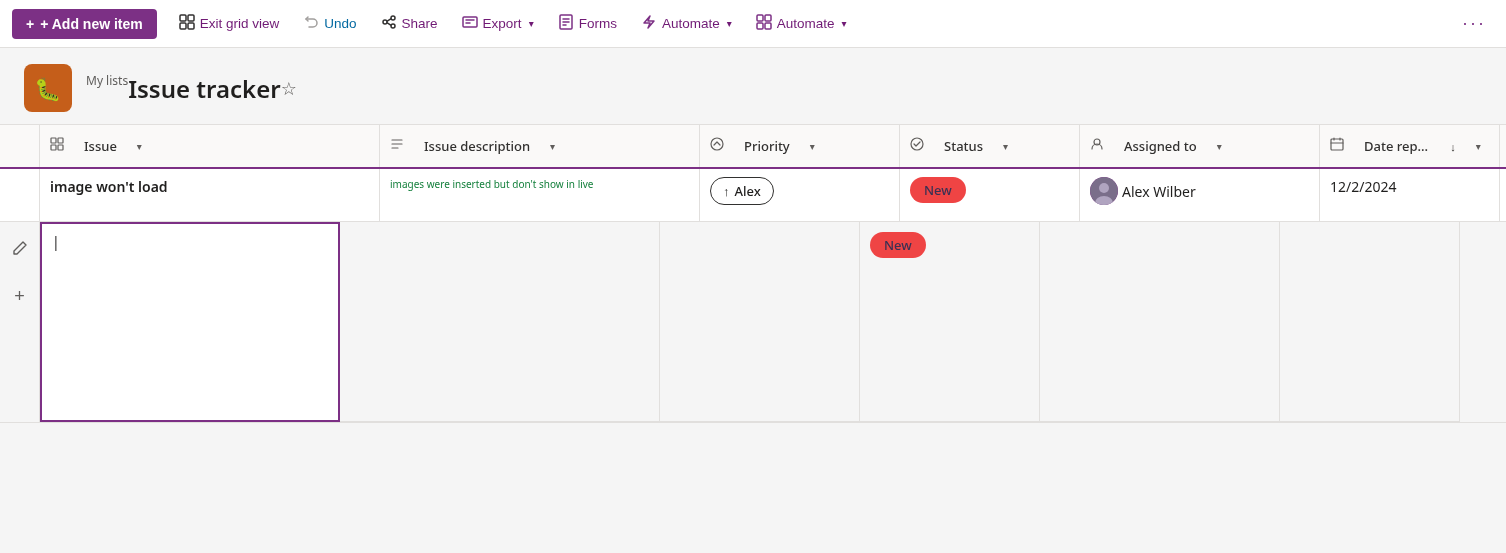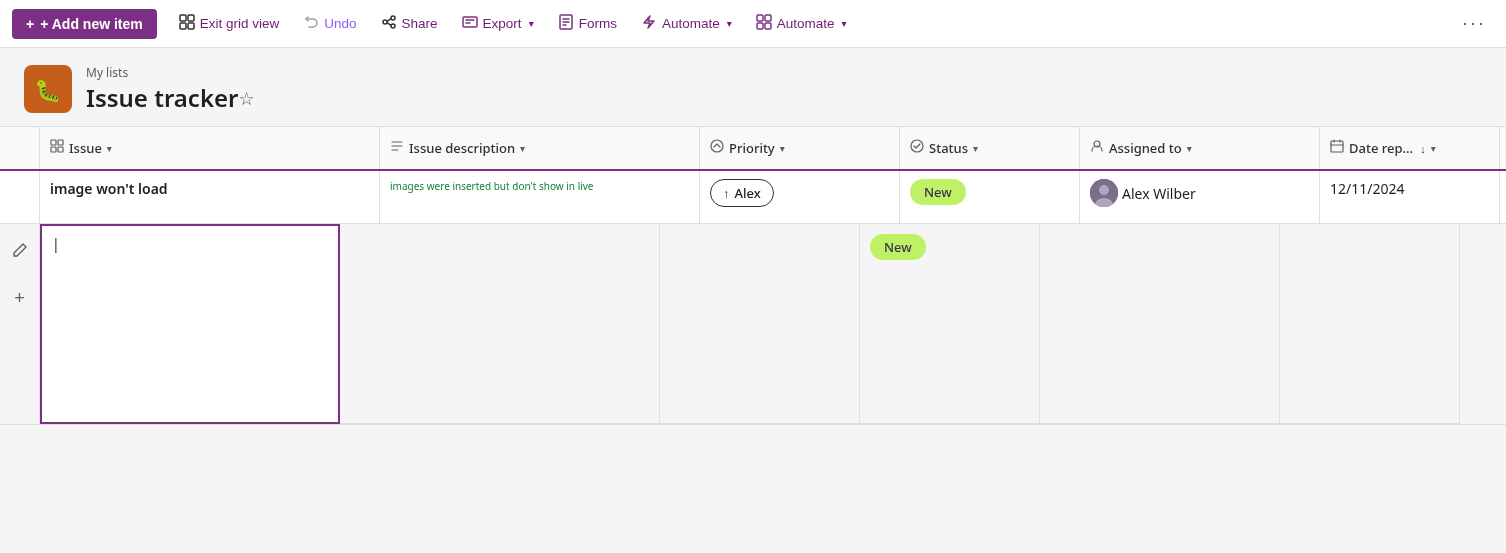--- a/index.html
+++ b/index.html
@@ -75,21 +75,20 @@
       border-radius: 8px;
       display: flex;
       align-items: center;
       justify-content: center;
       color: #fff;
       font-size: 22px;
       flex-shrink: 0;
     }
     .header-text {
       display: flex;
-      flex-direction: column;
     }
     .header-breadcrumb {
       font-size: 12px;
       color: #605e5c;
     }
     .header-title {
       display: flex;
       align-items: center;
     }
     .header-title h1 {
@@ -115,21 +114,21 @@
       display: grid;
       grid-template-columns: 40px 340px 320px 200px 180px 240px 180px;
       border-bottom: 2px solid #7c3085;
       background: #faf9f8;
       height: 44px;
       align-items: center;
     }
     .col-header {
       display: flex;
       align-items: center;
-      gap: 5px;
+      gap: 20px;
       padding: 0 10px;
       font-size: 13px;
       font-weight: 500;
       color: #323130;
       cursor: pointer;
       height: 100%;
       border-right: 1px solid #e1dfdd;
       white-space: nowrap;
     }
     .col-header .chevron { font-size: 10px; color: #605e5c; }
@@ -175,21 +174,21 @@
       border-radius: 20px;
       padding: 4px 12px;
       font-size: 13px;
       font-weight: 500;
       color: #201f1e;
       background: #fff;
     }
 
     
     .status-badge {
-      background: #bef264;
+      background: #ef4444;
       color: #3a3153;
       border-radius: 20px;
       padding: 4px 14px;
       font-size: 13px;
       font-weight: 500;
     }
 
     
     .assignee-cell {
       display: flex;
@@ -256,21 +255,21 @@
     <span>Exit grid view</span>
   </button>
 
   <button class="toolbar-btn disabled">
     <span>
       <svg width="16" height="16" viewBox="0 0 16 16" fill="none">
         <path d="M3 5h7a4 4 0 0 1 0 8H6" stroke="#a19f9d" stroke-width="1.5" stroke-linecap="round"></path>
         <path d="M5 3L3 5l2 2" stroke="#a19f9d" stroke-width="1.5" stroke-linecap="round" stroke-linejoin="round"></path>
       </svg>
     </span>
-    <span style="color:#8b5cf6">Undo</span>
+    <span style="color:#0369a1">Undo</span>
   </button>
 
   <button class="toolbar-btn">
     <span>
       <svg width="16" height="16" viewBox="0 0 16 16" fill="none">
         <path d="M12 2a2 2 0 1 1 0 4 2 2 0 0 1 0-4zM4 6a2 2 0 1 1 0 4 2 2 0 0 1 0-4zM12 10a2 2 0 1 1 0 4 2 2 0 0 1 0-4z" stroke="#323130" stroke-width="1.5"></path>
         <path d="M5.9 7.4l4.2-2.8M5.9 8.6l4.2 2.8" stroke="#323130" stroke-width="1.5"></path>
       </svg>
     </span>
     <span>Share</span>
@@ -430,21 +429,21 @@
           <svg width="28" height="28" viewBox="0 0 28 28">
             <circle cx="14" cy="14" r="14" fill="#7a6e8a"></circle>
             <circle cx="14" cy="11" r="5" fill="#b0a4c0"></circle>
             <ellipse cx="14" cy="26" rx="9" ry="7" fill="#b0a4c0"></ellipse>
           </svg>
         </div>
         <span>Alex Wilber</span>
       </div>
     </div>
     <div class="cell">
-      <span>12/11/2024</span>
+      <span>12/2/2024</span>
     </div>
   </div>
 
   <div style="display:flex; border-bottom:1px solid #e1dfdd; background:#f5f5f5; min-height:200px;">
 
     <div style="display:flex; flex-direction:column; align-items:center; justify-content:flex-start; padding-top:10px; gap:10px; width:40px; flex-shrink:0; border-right:1px solid #e1dfdd;">
       <button class="row-side-btn">
         <span>
           <svg width="16" height="16" viewBox="0 0 16 16" fill="none">
             <path d="M11 2l3 3-9 9H2v-3L11 2z" stroke="#605e5c" stroke-width="1.4" stroke-linejoin="round"></path>

